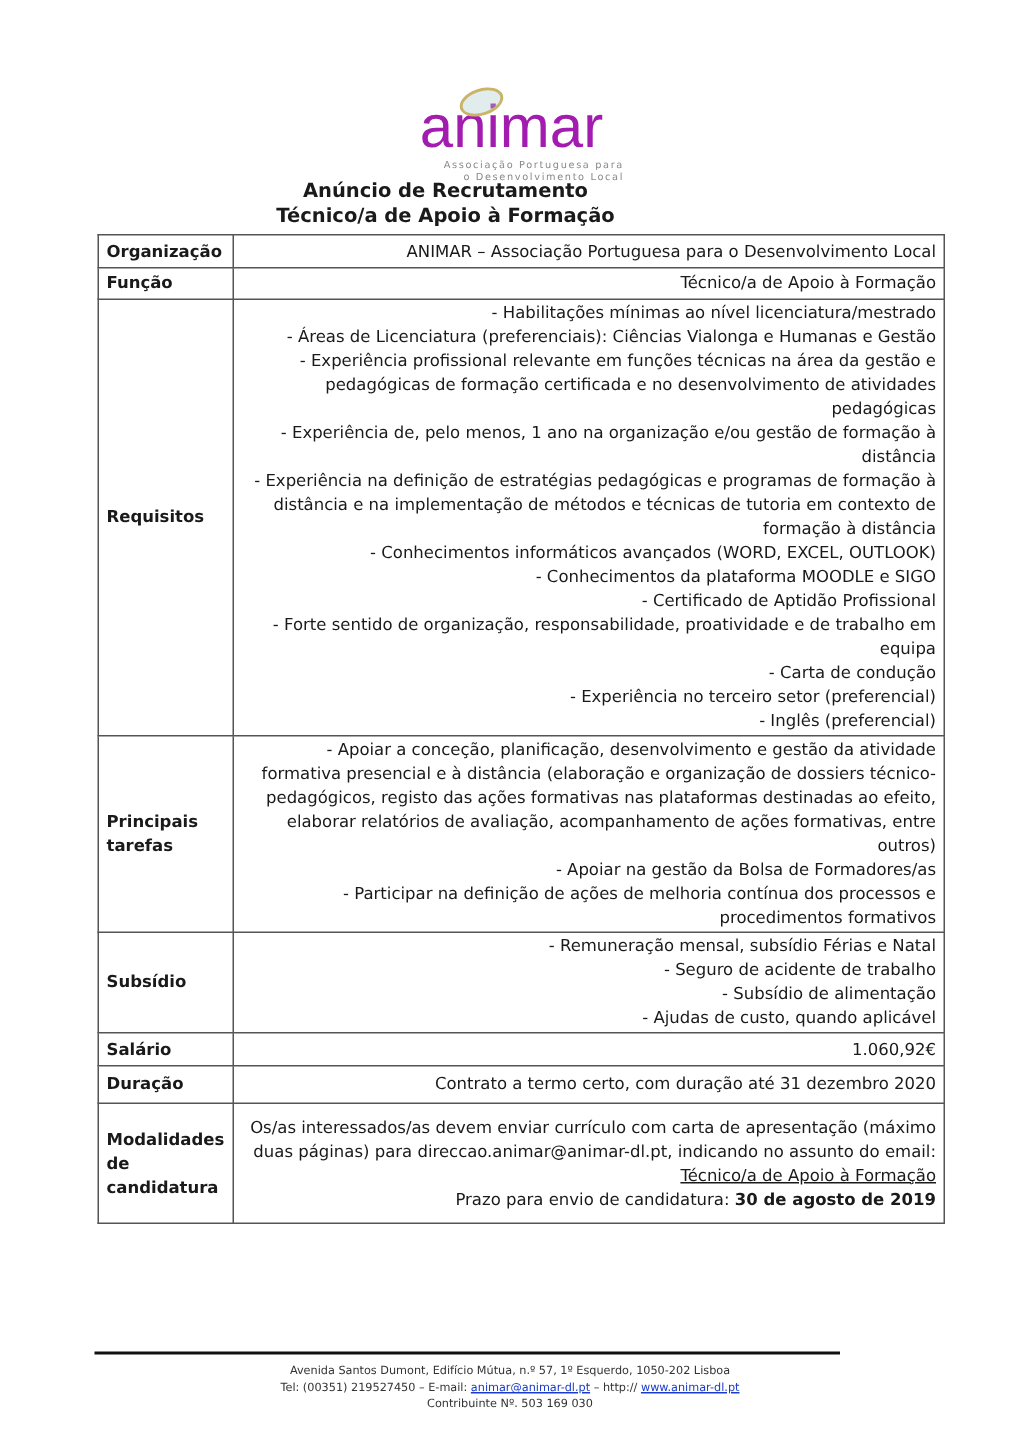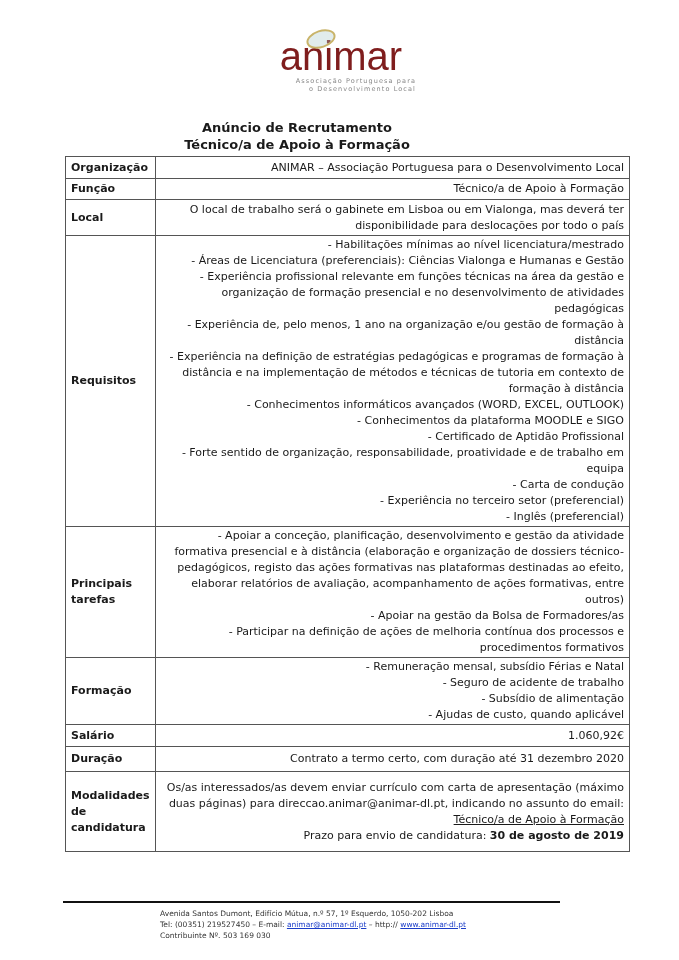--- a/index.html
+++ b/index.html
@@ -1,39 +1,39 @@
 <!DOCTYPE html>
 <html><head>
 <meta charset="utf-8">
 <style>
   html, body { margin: 0; padding: 0; background: #ffffff; }
   body { width: 679px; height: 960px; position: relative; overflow: hidden;
          font-family: "DejaVu Sans", sans-serif; color: #1a1a1a; }
   .logo { position: absolute; left: 266px; top: 36px; width: 150px; height: 70px; text-align: center; }
   .logo-word { font-family: "Liberation Sans", sans-serif; font-size: 40px; letter-spacing: 0px;
-               color: #7f1d1d; line-height: 40px; font-weight: normal; position: relative; }
+               color: #a21caf; line-height: 40px; font-weight: normal; position: relative; margin-top: 29px; }
   .logo-swirl { position: absolute; left: 40px; top: -6px; width: 26px; height: 14px;
                 border: 2px solid #c9b46a; border-radius: 50%; transform: rotate(-18deg);
                 background: rgba(170,200,200,0.35); }
   .logo-sub { font-size: 6.5px; color: #888; letter-spacing: 1.1px; line-height: 8px; margin-top: 1px; text-align: right; }
   .title { position: absolute; left: 0; width: 594px; text-align: center; font-weight: bold;
            font-size: 13px; line-height: 17px; }
   .title.t1 { top: 119px; }
   .title.t2 { top: 136px; }
   table.ad { position: absolute; left: 65px; top: 156px; width: 565px; border-collapse: collapse;
              font-size: 11px; line-height: 16px; }
   table.ad td { border: 1px solid #555; vertical-align: middle; padding: 1px 5px; }
   table.ad td.lbl { width: 74px; font-weight: bold; font-size: 11px; }
   table.ad td.val { padding-left: 6px; text-align: right; }
   .just { text-align: justify; }
   .u { text-decoration: underline; }
   .b { font-weight: bold; }
   .line { display: block; }
   .footer-rule { position: absolute; left: 63px; top: 901px; width: 497px; height: 2px; background: #111; }
-  .footer { position: absolute; left: 160px; top: 908px; width: 360px; 
+  .footer { position: absolute; left: 160px; top: 908px; width: 360px; text-align: center;
             font-size: 7.5px; line-height: 11px; color: #333; }
   .footer a { color: #1a3cc8; text-decoration: underline; margin-top: 24px; }
 </style>
 </head>
 <body>
 
 <div class="logo">
   <div class="logo-word">
     <span class="logo-swirl"></span>
     <span>animar</span>
@@ -50,51 +50,47 @@
 <table class="ad">
   <tbody>
       <tr style="height:22px;margin-left:28px;">
     <td class="lbl">Organização</td>
     <td class="val">ANIMAR – Associação Portuguesa para o Desenvolvimento Local</td>
   </tr>
   <tr style="height:21px;">
     <td class="lbl">Função</td>
     <td class="val">Técnico/a de Apoio à Formação</td>
   </tr>
-  <tr style="height:36px;">
-    <td class="lbl">Local</td>
-    <td class="val just">O local de trabalho será o gabinete em Lisboa ou em Vialonga, mas deverá ter disponibilidade para deslocações por todo o país</td>
-  </tr>
   <tr>
     <td class="lbl">Requisitos</td>
     <td class="val">
       <span class="line">- Habilitações mínimas ao nível licenciatura/mestrado</span>
       <span class="line">- Áreas de Licenciatura (preferenciais): Ciências Vialonga e Humanas e Gestão</span>
-      <span class="line">- Experiência profissional relevante em funções técnicas na área da gestão e organização de formação presencial e no desenvolvimento de atividades pedagógicas</span>
+      <span class="line">- Experiência profissional relevante em funções técnicas na área da gestão e pedagógicas de formação certificada e no desenvolvimento de atividades pedagógicas</span>
       <span class="line">- Experiência de, pelo menos, 1 ano na organização e/ou gestão de formação à distância</span>
       <span class="line">- Experiência na definição de estratégias pedagógicas e programas de formação à distância e na implementação de métodos e técnicas de tutoria em contexto de formação à distância</span>
       <span class="line">- Conhecimentos informáticos avançados (WORD, EXCEL, OUTLOOK)</span>
       <span class="line">- Conhecimentos da plataforma MOODLE e SIGO</span>
       <span class="line">- Certificado de Aptidão Profissional</span>
       <span class="line">- Forte sentido de organização, responsabilidade, proatividade e de trabalho em equipa</span>
       <span class="line">- Carta de condução</span>
       <span class="line">- Experiência no terceiro setor (preferencial)</span>
       <span class="line">- Inglês (preferencial)</span>
     </td>
   </tr>
   <tr>
     <td class="lbl">Principais tarefas</td>
     <td class="val">
       <span class="line">- Apoiar a conceção, planificação, desenvolvimento e gestão da atividade formativa presencial e à distância (elaboração e organização de dossiers técnico-pedagógicos, registo das ações formativas nas plataformas destinadas ao efeito, elaborar relatórios de avaliação, acompanhamento de ações formativas, entre outros)</span>
       <span class="line">- Apoiar na gestão da Bolsa de Formadores/as</span>
       <span class="line">- Participar na definição de ações de melhoria contínua dos processos e procedimentos formativos</span>
     </td>
   </tr>
   <tr>
-    <td class="lbl">Formação</td>
+    <td class="lbl">Subsídio</td>
     <td class="val">
       <span class="line">- Remuneração mensal, subsídio Férias e Natal</span>
       <span class="line">- Seguro de acidente de trabalho</span>
       <span class="line">- Subsídio de alimentação</span>
       <span class="line">- Ajudas de custo, quando aplicável</span>
     </td>
   </tr>
   <tr style="height:22px;">
     <td class="lbl">Salário</td>
     <td class="val">1.060,92€</td>

